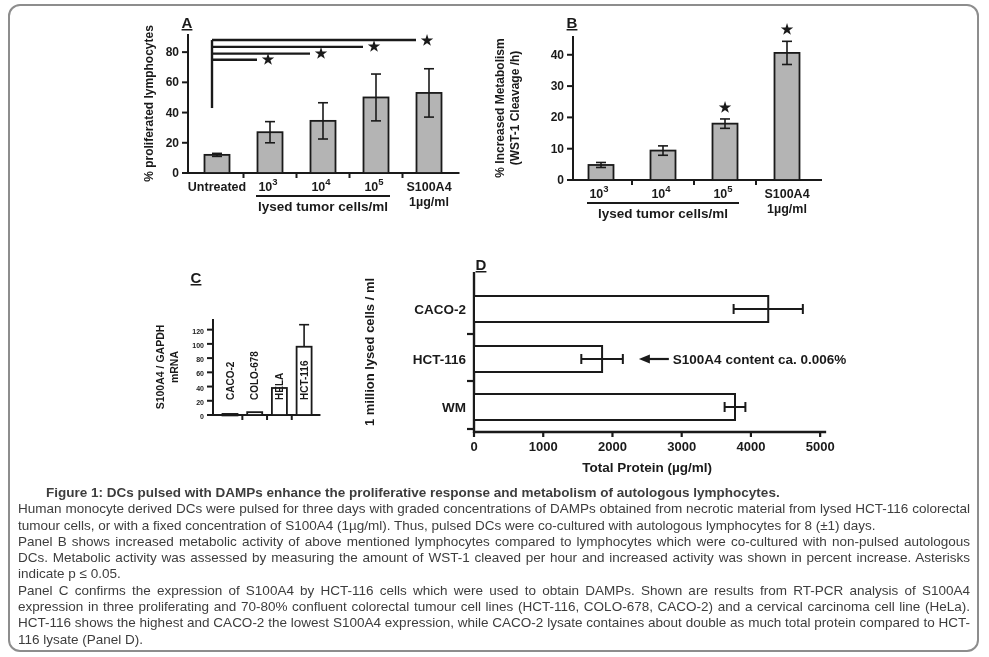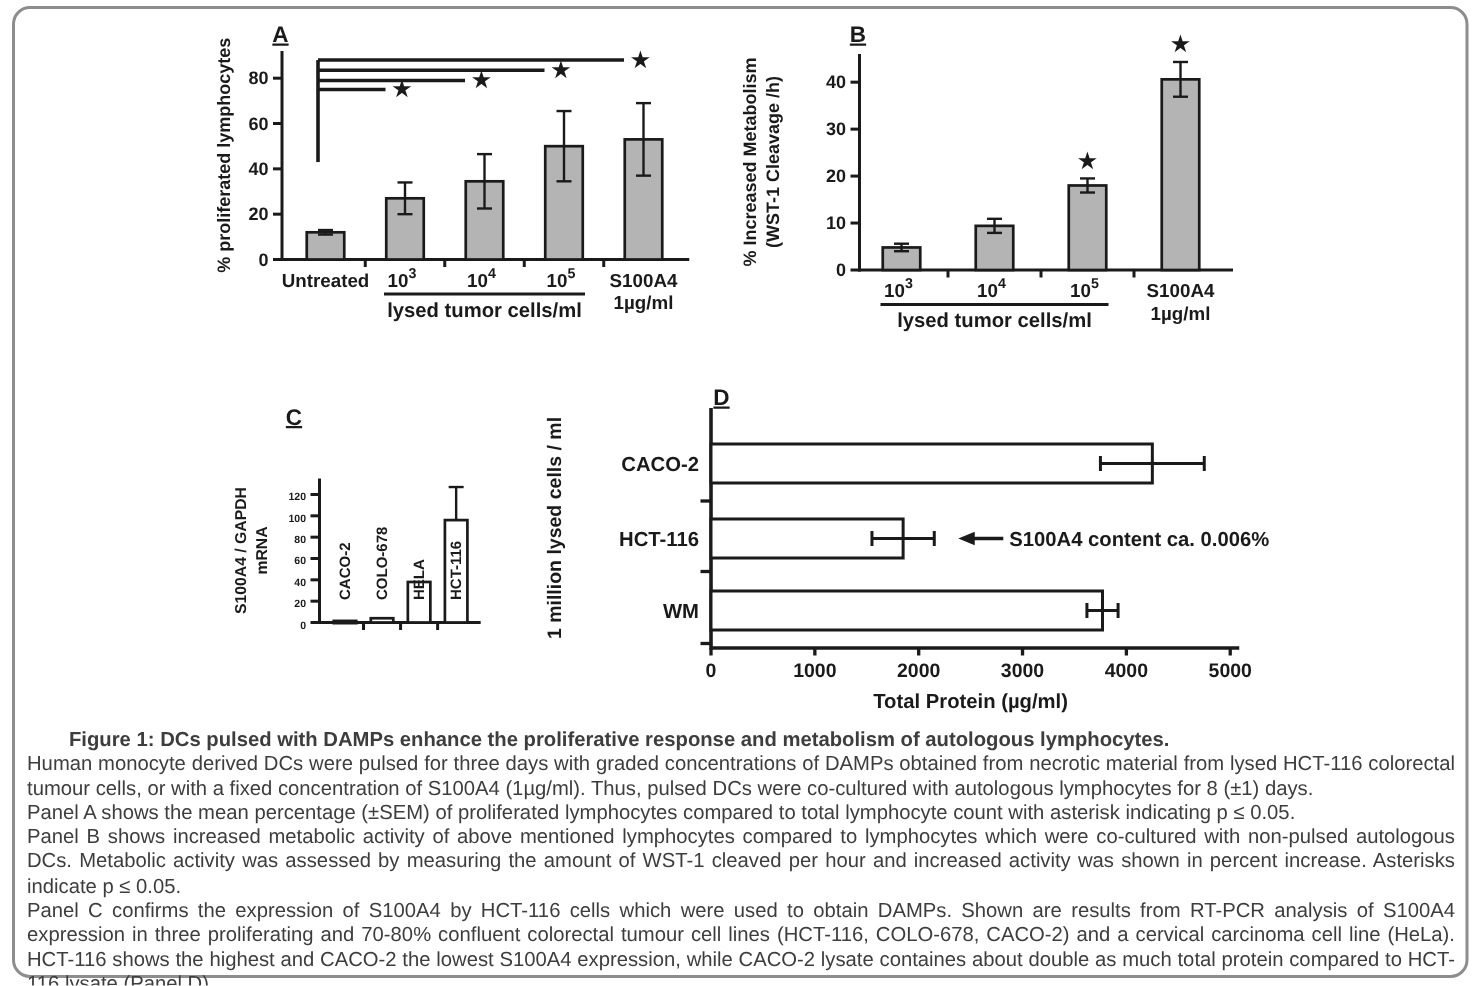--- a/index.html
+++ b/index.html
@@ -197,16 +197,15 @@
     <line x1="289.8461538461538" y1="109" x2="310.8461538461538" y2="109" stroke="#1a1a1a" stroke-width="2.2"></line>
     <text x="314.8461538461538" y="114" font-size="13.5" text-anchor="start">S100A4 content ca. 0.006%</text>
     <text x="16" y="102" font-size="13" text-anchor="middle" transform="rotate(-90 16 102)">1 million  lysed cells / ml</text>
     <text x="289.0769230769231" y="222" font-size="13.5" text-anchor="middle">Total Protein (µg/ml)</text>
     <text x="123" y="20" font-size="15" text-anchor="middle" text-decoration="underline">D</text>
   </svg>
 
 <div class="caption">
   <div class="title">Figure 1: DCs pulsed with DAMPs enhance the proliferative response and metabolism of autologous lymphocytes.</div>
   <div>Human monocyte derived DCs were pulsed for three days with graded concentrations of DAMPs obtained from necrotic material from lysed HCT-116 colorectal tumour cells, or with a fixed concentration of S100A4 (1µg/ml). Thus, pulsed DCs were co-cultured with autologous lymphocytes for 8 (±1) days.</div>
-  <div>Panel A shows the mean percentage (±SEM) of proliferated lymphocytes compared to total lymphocyte count with asterisk indicating p ≤ 0.05.</div>
   <div>Panel B shows increased metabolic activity of above mentioned lymphocytes compared to lymphocytes which were co-cultured with non-pulsed autologous DCs. Metabolic activity was assessed by measuring the amount of WST-1 cleaved per hour and increased activity was shown in percent increase. Asterisks indicate p ≤ 0.05.</div>
   <div>Panel C confirms the expression of S100A4 by HCT-116 cells which were used to obtain DAMPs. Shown are results from RT-PCR analysis of S100A4 expression in three proliferating and 70-80% confluent colorectal tumour cell lines (HCT-116, COLO-678, CACO-2) and a cervical carcinoma cell line (HeLa). HCT-116 shows the highest and CACO-2 the lowest S100A4 expression, while CACO-2 lysate containes about double as much total protein compared to HCT-116 lysate (Panel D).</div>
 </div>
 
 </body></html>

